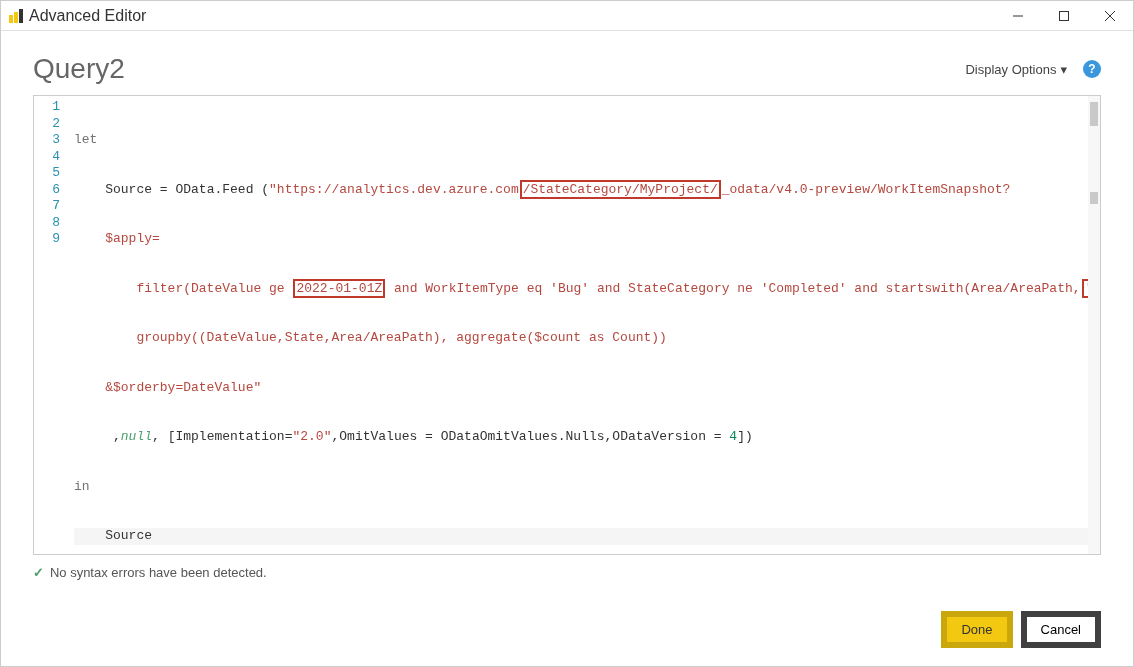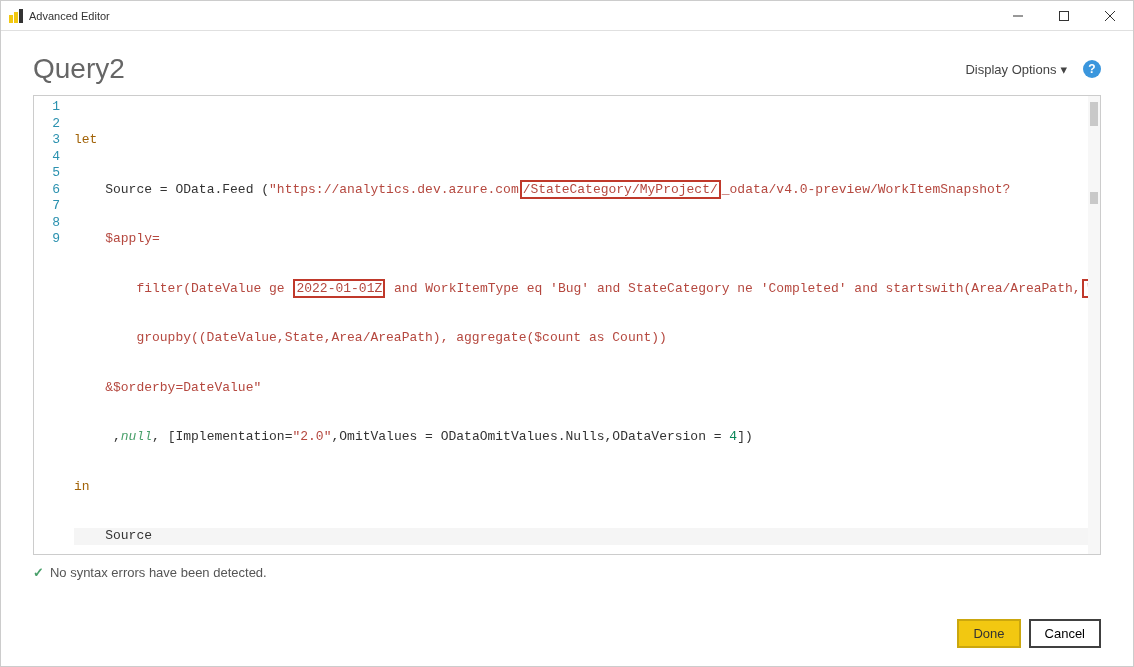--- a/index.html
+++ b/index.html
@@ -20,21 +20,21 @@
     align-items: center;
     padding: 0 0 0 8px;
     border-bottom: 1px solid #e0e0e0;
   }
   .app-icon {
     width: 14px; height: 14px;
     margin-right: 6px;
     display: inline-block;
   }
   .titlebar-title {
-    font-size: 11px;
+    font-size: 16px;
     color: #333;
     flex: 1;
   }
   .win-controls {
     display: flex;
     height: 100%;
   }
   .win-btn {
     width: 46px;
     height: 30px;
@@ -109,21 +109,21 @@
     position: absolute;
     left: 40px; right: 12px; top: 0; bottom: 0;
     padding-top: 3px;
     font-family: Consolas, "Courier New", monospace;
     font-size: 13px;
     line-height: 16.5px;
     white-space: pre;
     overflow: hidden;
   }
   .code-line { height: 16.5px; }
-  .kw { color: #a16207; }
+  .kw { color: #737373; }
   .iden { color: #333; }
   .str { color: #b5483f; }
   .num { color: #098658; }
   .null { color: #4aa06b; font-style: italic; }
   .plain { color: #333; }
   .hl-box {
     border: 2px solid #c0392b;
     padding: 0 1px;
     margin: 0 1px;
   }
@@ -165,21 +165,21 @@
     position: absolute;
     bottom: 18px;
     right: 32px;
     display: flex;
     gap: 8px;
   }
   .btn {
     min-width: 60px;
     padding: 5px 14px;
     font-size: 13px;
-    border: 2px solid #404040;
+    border: 6px solid #404040;
     background: #fff;
     cursor: pointer;
     text-align: center;
   }
   .btn-primary {
     background: #f2c811;
     border-color: #cba70e;
     color: #333;
   }
 </style>

